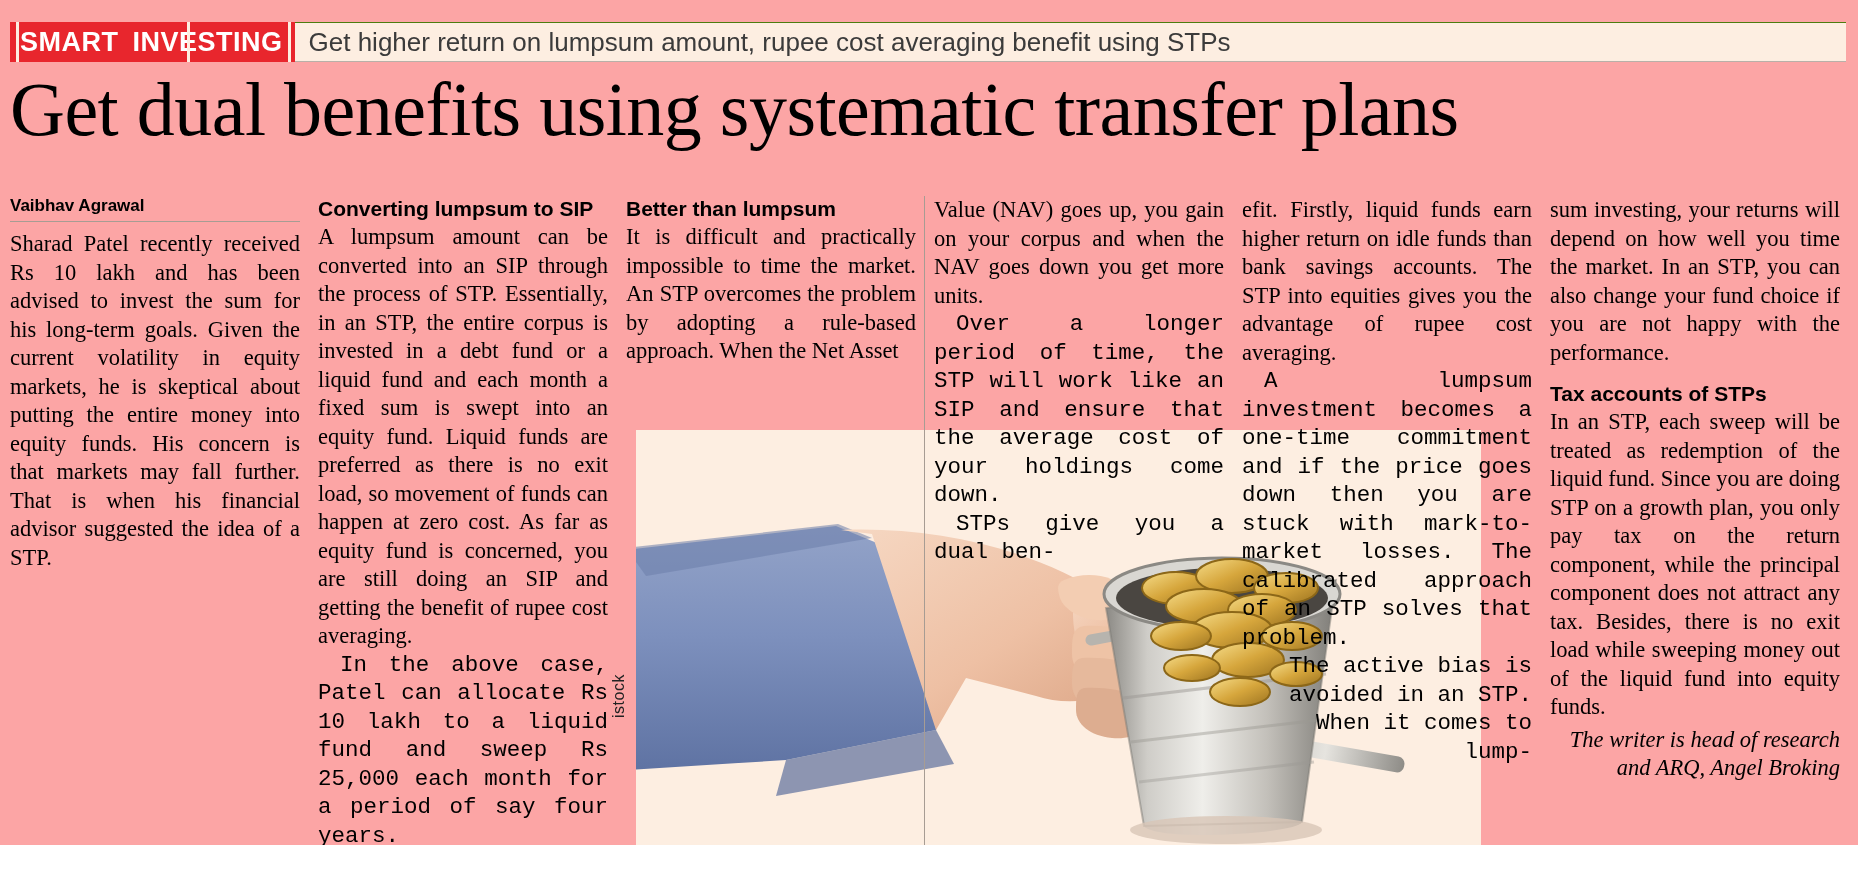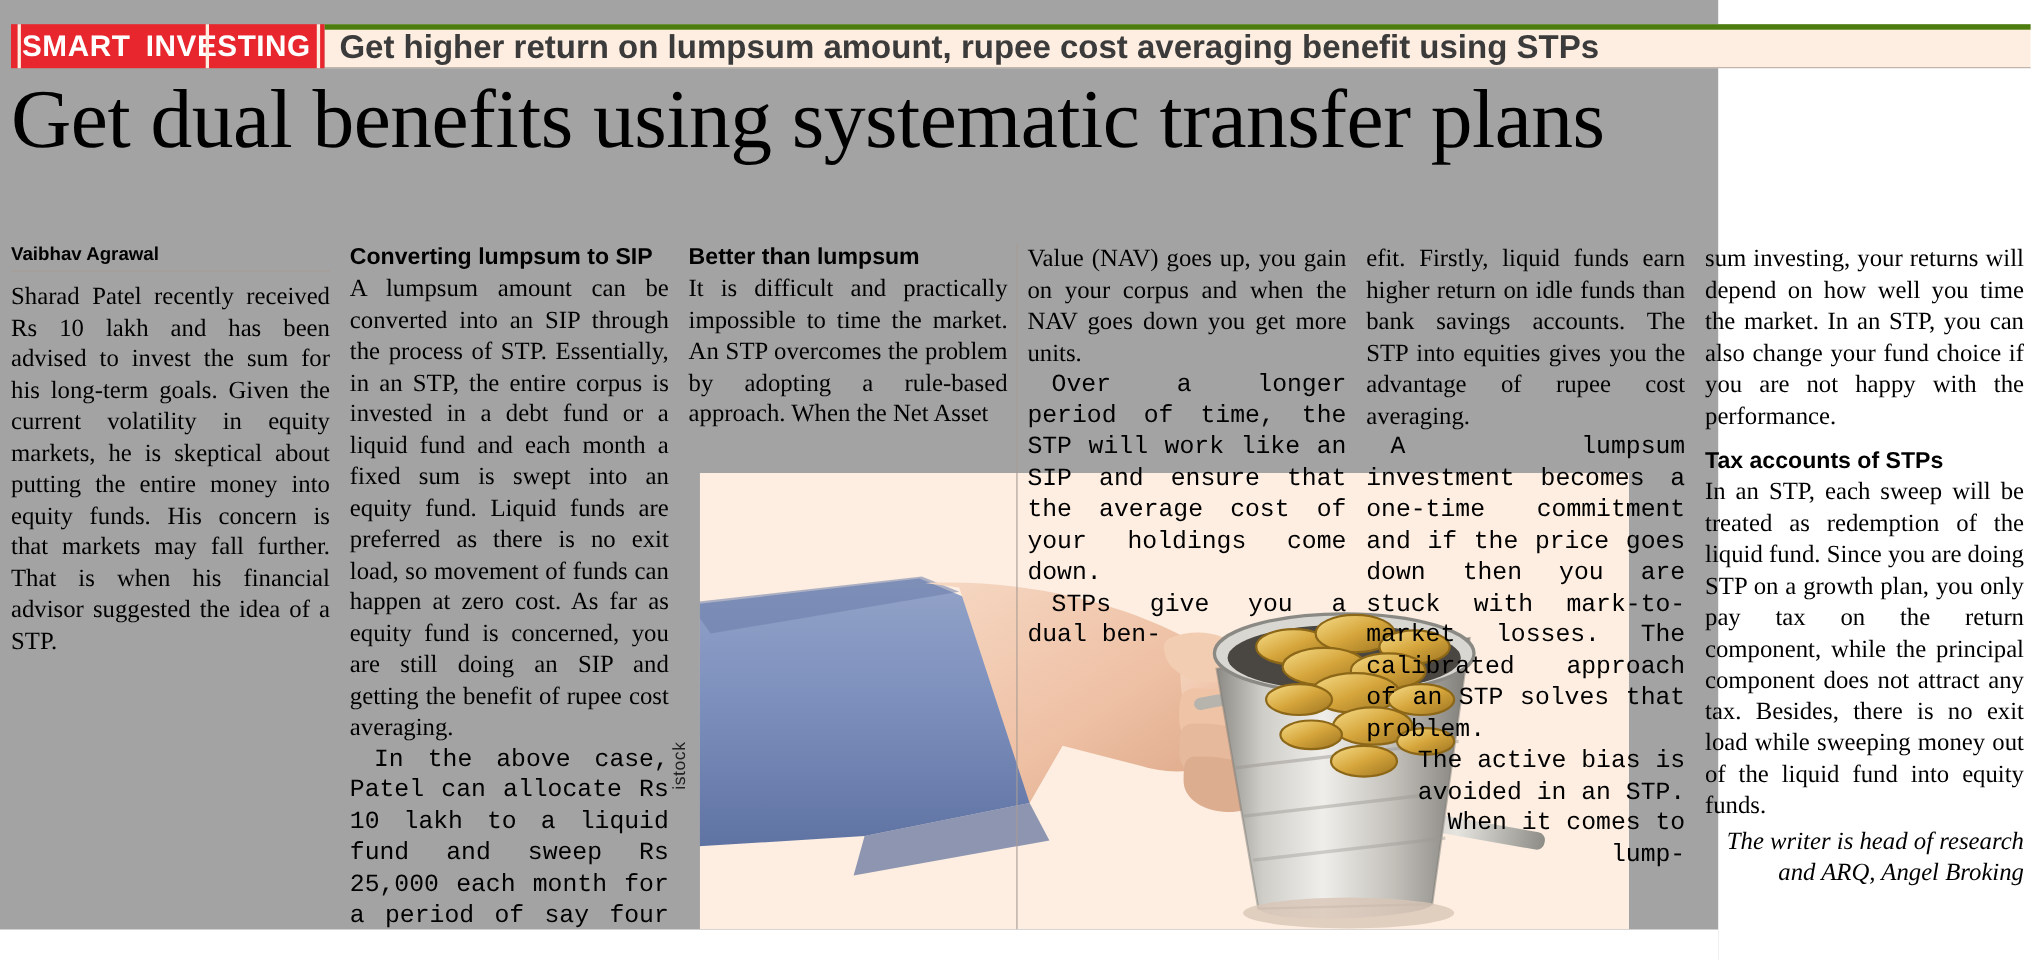--- a/index.html
+++ b/index.html
@@ -9,23 +9,23 @@
   }
   body {
     width: 1858px;
     height: 873px;
     font-family: "Liberation Serif", serif;
     color: #000;
     overflow: hidden;
   }
   .page {
     position: relative;
-    width: 1562px;
+    width: 1858px;
     height: 873px;
-    background: #a3a3a3;
+    background: #fca5a5;
     box-sizing: border-box;
   }
 
   
   .kicker-bar {
     position: absolute;
     left: 10px;
     top: 22px;
     width: 1836px;
     height: 40px;
@@ -53,30 +53,29 @@
     bottom: 0;
     width: 3px;
     background: #fdeee1;
   }
   .t1 { left: 6px; }
   .t2 { left: 177px; }
   .t3 { right: 4px; }
 
   .kicker-text {
     flex: 1;
-    border-top: 5px solid #4d7c0f;
+    border-top: 1px solid #4d7c0f;
     border-bottom: 1px solid #b9b0a8;
     font-family: "Liberation Sans", sans-serif;
-    font-size: 30px;
+    font-size: 26px;
     color: #3b3b3b;
     display: flex;
     align-items: center;
     padding-left: 14px;
     background: #fdeee1;
-    font-weight: bold;
   }
 
   
   .headline {
     position: absolute;
     left: 10px;
     top: 66px;
     width: 1836px;
     font-family: "Liberation Serif", serif;
     font-size: 76px;
@@ -92,21 +91,20 @@
     left: 10px;
     top: 196px;
     width: 1840px;
     height: 640px;
     display: flex;
   }
   .col {
     width: 290px;
     margin-right: 18px;
     position: relative;
-    margin-top: 25px;
   }
   .col:last-child { margin-right: 0; }
 
   .byline {
     font-family: "Liberation Sans", sans-serif;
     font-weight: bold;
     font-size: 17px;
     margin-bottom: 5px;
   }
   .rule {

